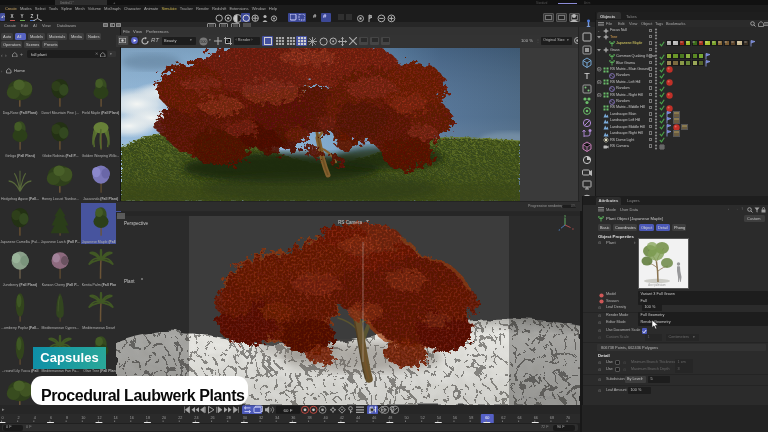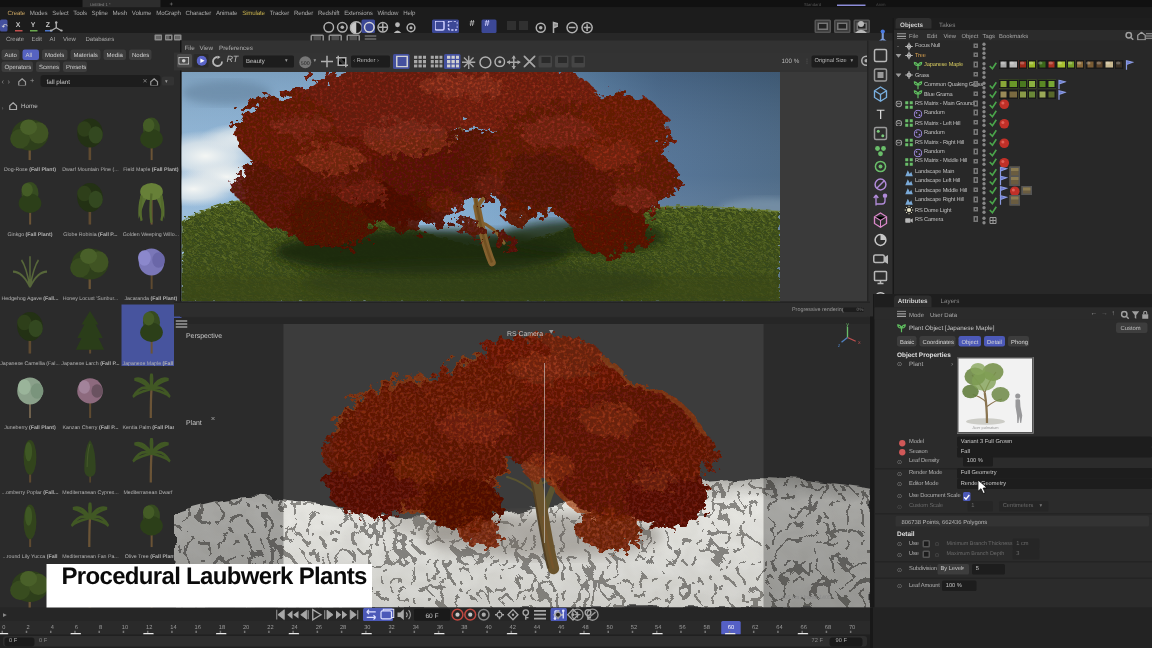--- a/index.html
+++ b/index.html
@@ -1423,15 +1423,18 @@
     </svg>
 <div class="abs" style="left:0px;top:423px;width:580px;height:9px;background:#202020;"></div>
 <div class="abs" style="left:2px;top:424px;width:576px;height:7px;background:#2e2e2e;border-radius:2px;"></div>
 <div class="abs" style="left:3px;top:424.5px;width:20px;height:6px;background:#1a1a1a;border-radius:2px;"></div>
 <div class="t" style="left:6px;top:425.3px;font-size:3.8px;color:#b0b0b0;font-weight:normal;">0 F</div>
 <div class="t" style="left:26px;top:425.3px;font-size:3.8px;color:#888;font-weight:normal;">0 F</div>
 <div class="t" style="left:541px;top:425.3px;font-size:3.8px;color:#888;font-weight:normal;">72 F</div>
 <div class="abs" style="left:553px;top:424.5px;width:22px;height:6px;background:#1a1a1a;border-radius:2px;"></div>
 <div class="t" style="left:557px;top:425.3px;font-size:3.8px;color:#b0b0b0;font-weight:normal;">90 F</div>
 <div class="t" style="left:2px;top:406px;font-size:5px;color:#888;font-weight:normal;">▸</div>
-<div class="abs" style="left:31px;top:376px;width:217px;height:29px;background:#ffffff;display:flex;align-items:flex-start;">
+<div class="abs" style="left:33px;top:346.5px;width:73px;height:22px;background:linear-gradient(100deg,#0e8fa8,#2aa898);display:flex;align-items:center;justify-content:center;">
+      <span style="color:#fff;font-size:13px;font-weight:bold;letter-spacing:0.1px;">Capsules</span>
+    </div>
+<div class="abs" style="left:31px;top:376px;width:217px;height:29px;background:#ffffff;display:flex;align-items:flex-end;border-radius:11px;">
       <span style="color:#0a0a0a;font-size:16px;font-weight:bold;margin-left:10px;letter-spacing:-0.45px;">Procedural Laubwerk Plants</span>
     </div>
 </div>
 </body></html>

